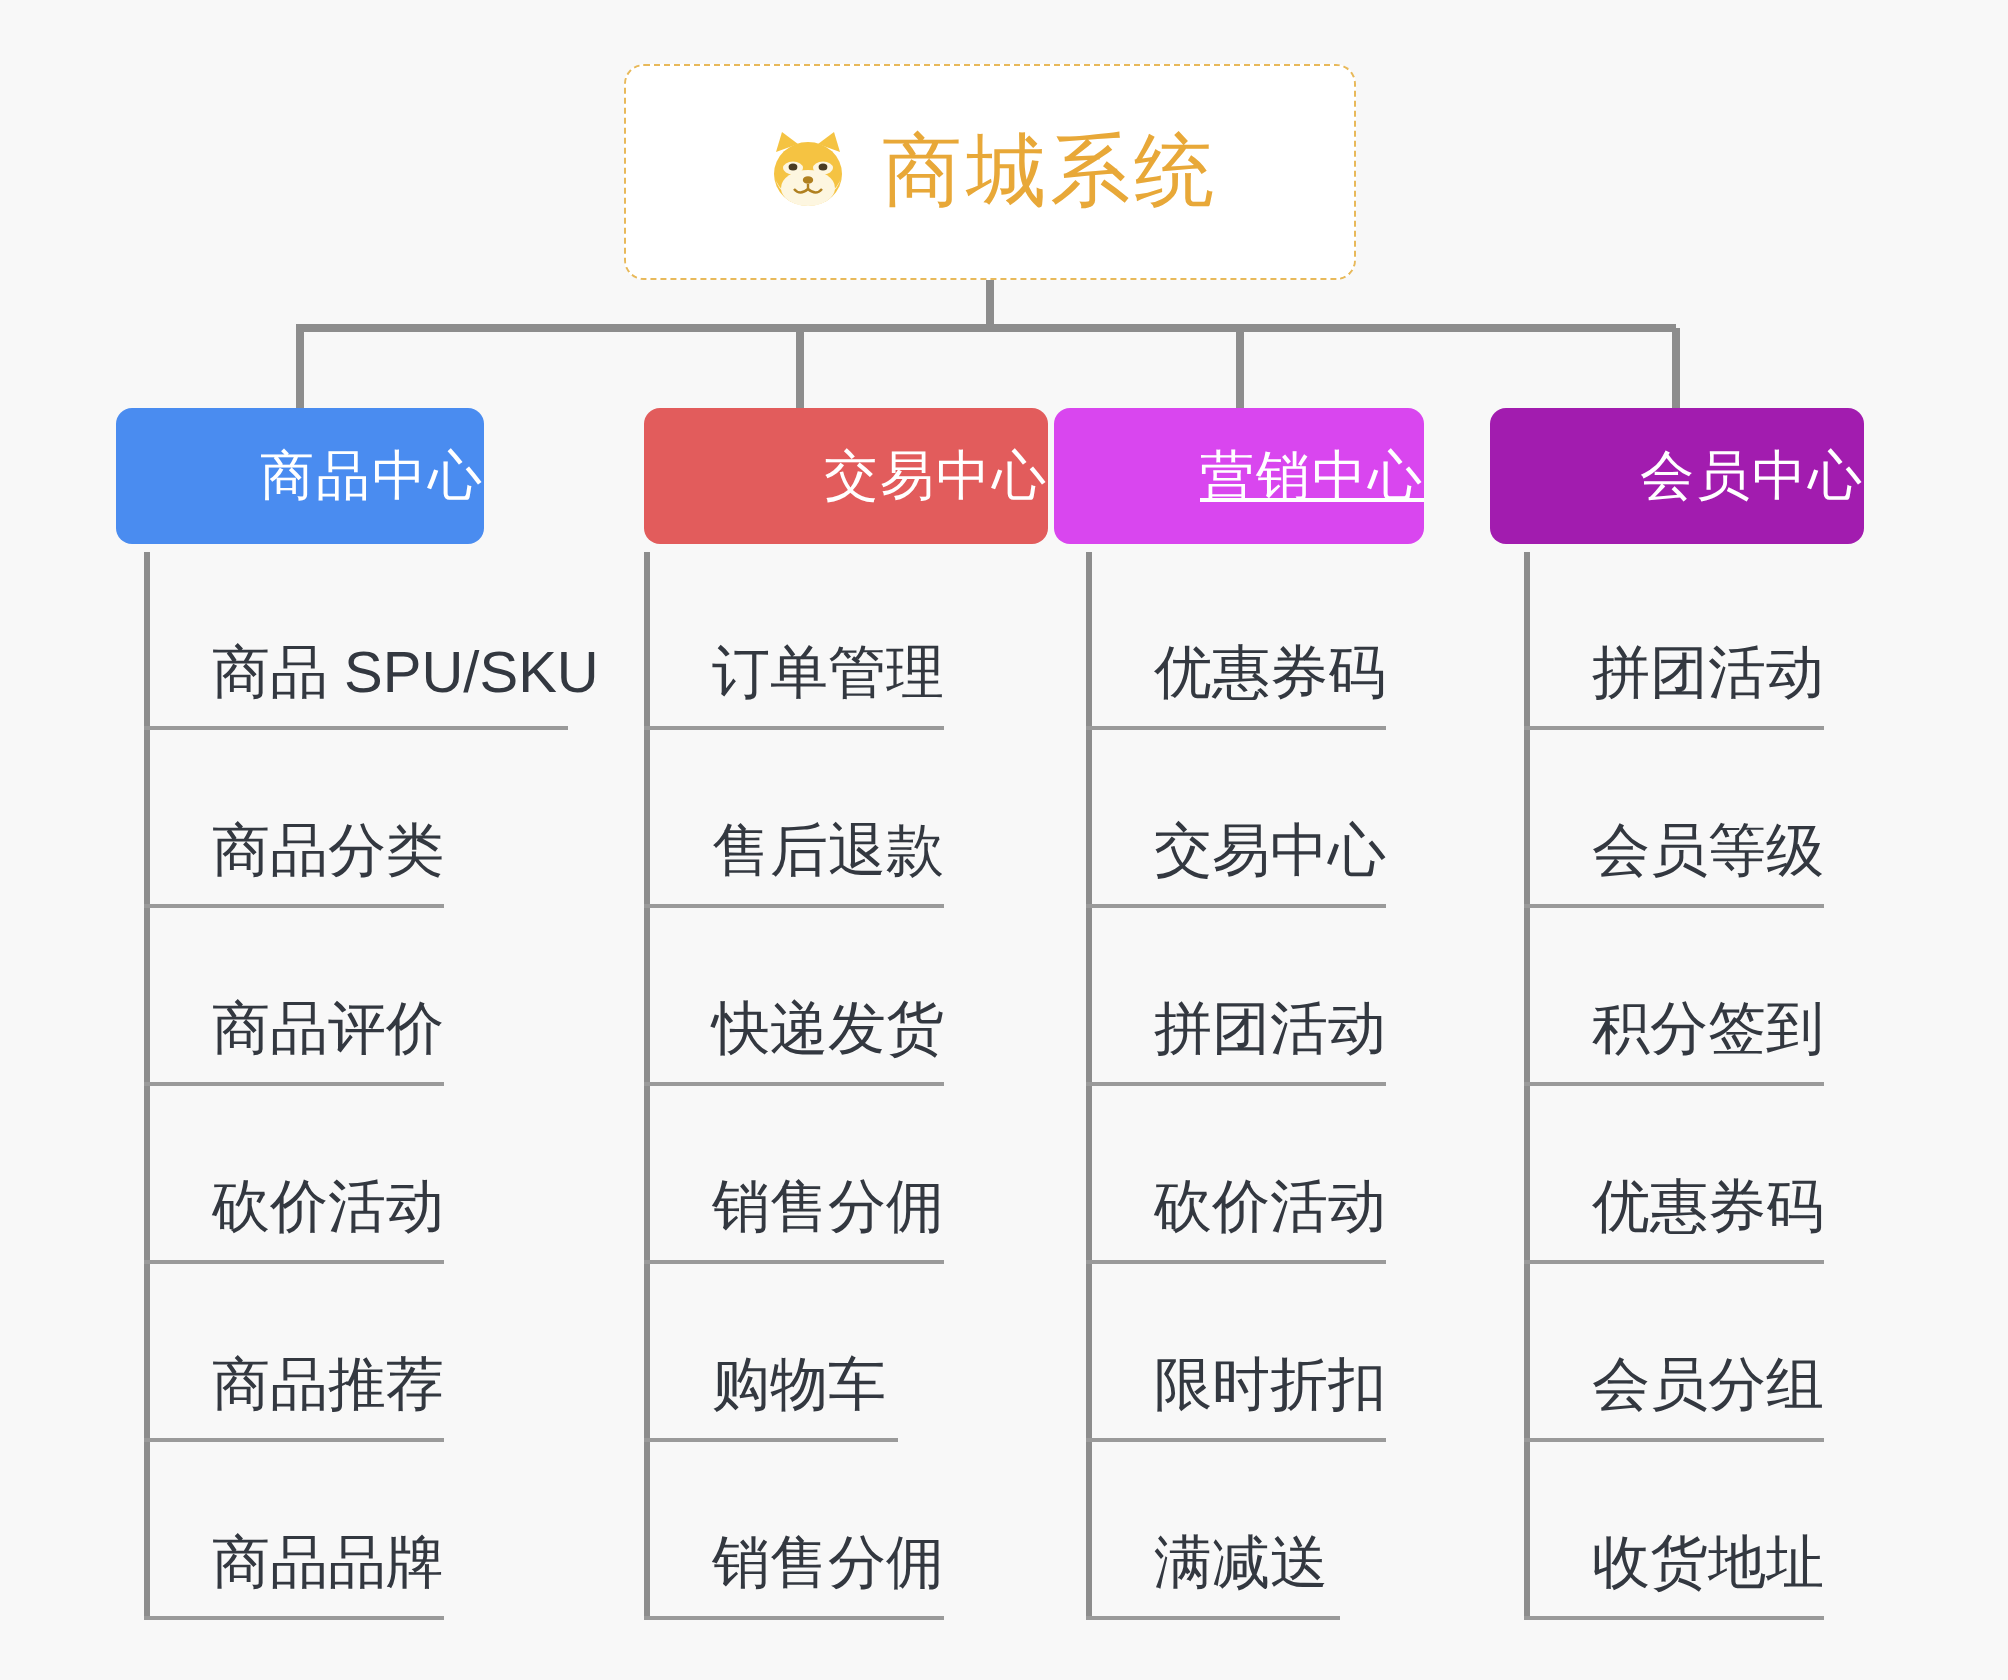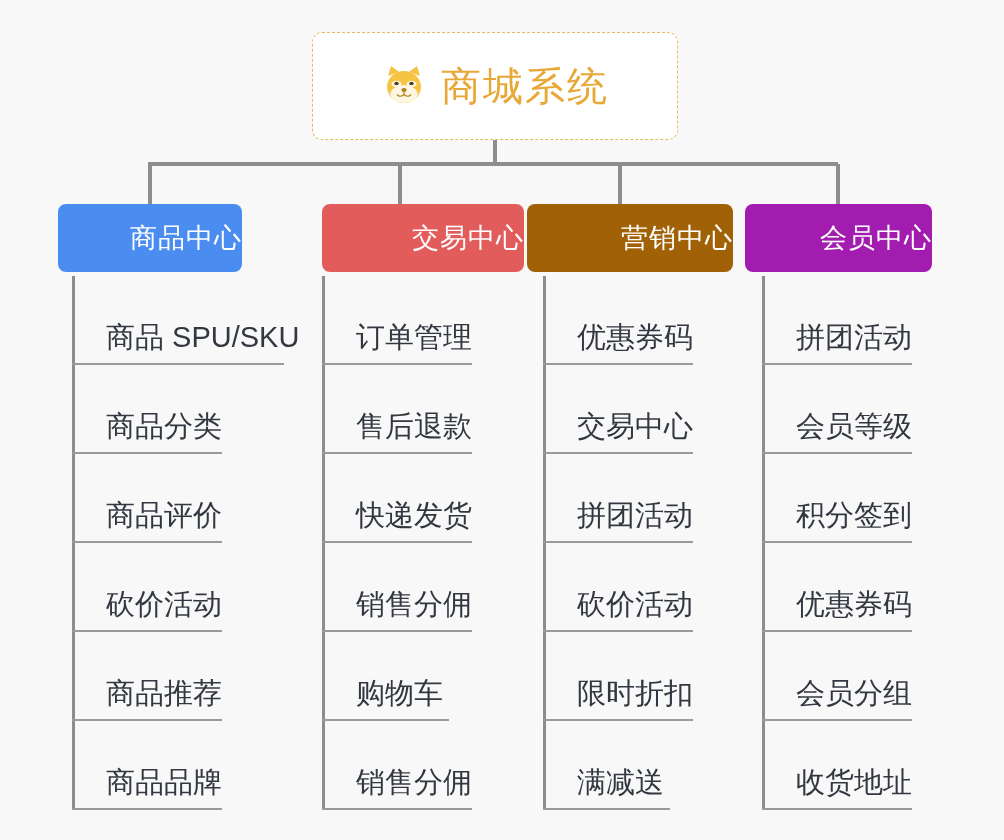--- a/index.html
+++ b/index.html
@@ -224,21 +224,21 @@
             <span class="leaf-label">购物车</span>
             <div class="leaf-underline" style="width: 127px;"></div>
           </div>
           <div class="leaf">
             <span class="leaf-label">销售分佣</span>
             <div class="leaf-underline" style="width: 150px;"></div>
           </div>
         </div>
       </div>
       <div class="column" style="left: 0px;">
-        <div class="cat-box" style="left: 527px; width: 206px; background: #a16207;">
+        <div class="cat-box" style="left: 527px; width: 185px; background: #d946ef; text-decoration: underline;">
           <span>营销中心</span>
         </div>
         <div class="leaf-list" style="left: 543px;">
           <div class="leaf-spine" style="background: rgb(141, 141, 141);"></div>
           <div class="leaf">
             <span class="leaf-label">优惠券码</span>
             <div class="leaf-underline" style="width: 150px;"></div>
           </div>
           <div class="leaf">
             <span class="leaf-label">交易中心</span>

